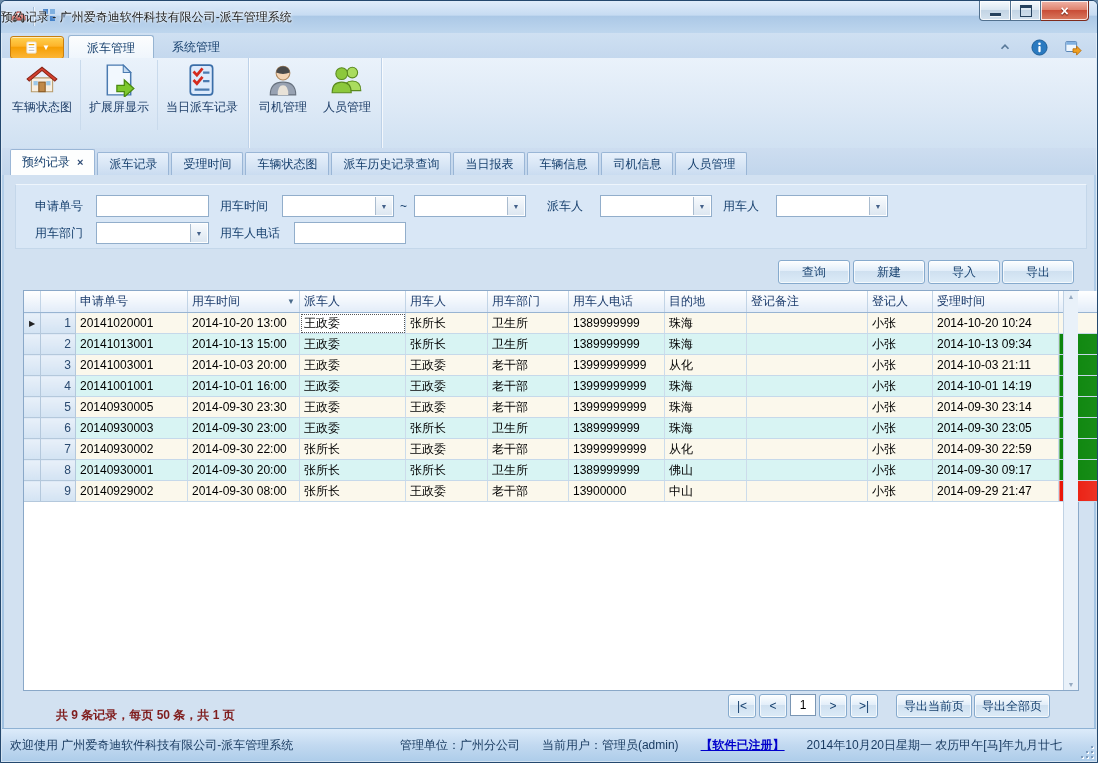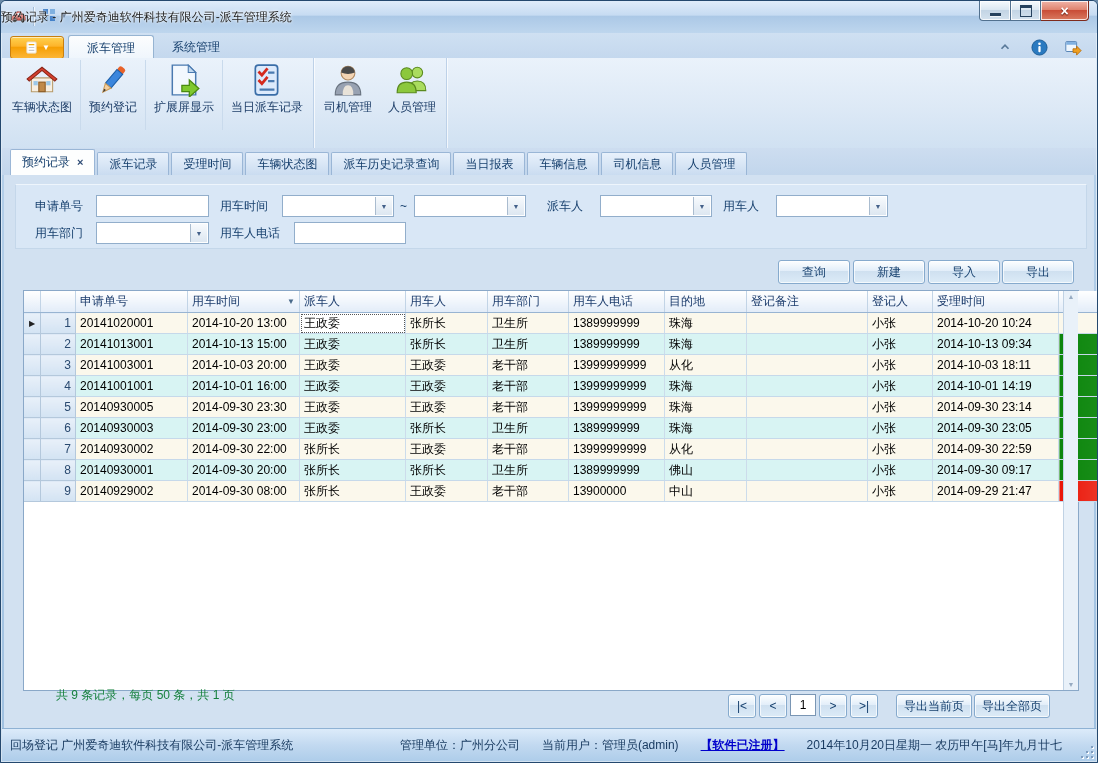--- a/index.html
+++ b/index.html
@@ -109,21 +109,21 @@
   .c-fill{border-right:none;}
   tbody tr td.st-green{background:linear-gradient(90deg,#0c850c 0%,#1d901d 50%,#a8d6a8 82%,#e2f3e2 100%);}
   tbody tr td.st-red{background:linear-gradient(90deg,#ea1408 0%,#ee4334 50%,#f2b4ac 82%,#f8ded8 100%);}
   tbody tr td.cf-focus{background:#fff;outline:1px dotted #555;outline-offset:-2px;}
   .sortind{position:absolute;right:4px;top:6px;font-size:8px;color:#4a6a8a;}
   .vscroll{position:absolute;right:0;top:0;bottom:0;width:15px;background:#e9f1f9;
            border-left:1px solid #c0d2e4;display:flex;flex-direction:column;justify-content:space-between;
            align-items:center;padding:2px 0;box-sizing:border-box;}
   .varrow{font-size:7px;color:#97abc2;}
   
-  .count{position:absolute;left:52px;top:512px;color:#15803d;}
+  .count{position:absolute;left:52px;top:532px;color:#7f1d1d;font-weight:bold;}
   .pgbtn{width:26px;}
   .pginput{position:absolute;top:519px;width:24px;height:20px;border:1px solid #7a96b4;background:#fff;
            text-align:center;font:inherit;padding:0;box-sizing:content-box;}
   
   .statusbar{position:absolute;left:1px;right:1px;bottom:1px;height:32px;
              background:linear-gradient(#dcebfa,#c2d9f0 50%,#aecdea);border-top:1px solid #8fb2d4;
              display:flex;align-items:center;color:#16385e;}
   .sb-welcome{margin-left:8px;}
   .sb-right{margin-left:auto;display:flex;align-items:center;gap:22px;margin-right:34px;}
   .sb-link{color:#0000cc;font-weight:bold;text-decoration:underline;cursor:default;}
@@ -214,31 +214,20 @@
             <span class="ricon"><svg viewBox="0 0 32 32" width="100%" height="100%">
                 <path d="M6 14h20v13H6z" fill="#f7efe2" stroke="#b89a6a"></path>
                 <rect x="13" y="18" width="6" height="9" fill="#c08a4a" stroke="#8a5a24"></rect>
                 <rect x="8" y="17" width="4" height="4" fill="#9cc8e8"></rect>
                 <rect x="20" y="17" width="4" height="4" fill="#9cc8e8"></rect>
                 <path d="M2 15L16 4l14 11-2 2L16 7 4 17z" fill="#d6402e" stroke="#8a2416"></path>
               </svg></span>
             <span class="rlabel">车辆状态图</span>
           </div>
 
-          <div class="rbtn">
-            <span class="ricon"><svg viewBox="0 0 32 32" width="100%" height="100%">
-                <g transform="rotate(40 16 16)">
-                  <rect x="12.5" y="1" width="7" height="6" rx="2" fill="#e8622a"></rect>
-                  <rect x="12.5" y="6" width="7" height="17" fill="#3b86dd" stroke="#1d5fa8"></rect>
-                  <path d="M12.5 23L16 31l3.5-8z" fill="#f3cf9e" stroke="#c89a5a"></path>
-                  <path d="M15 27.5L16 31l1-3.5z" fill="#333"></path>
-                </g>
-              </svg></span>
-            <span class="rlabel">预约登记</span>
-          </div>
 
 
 
 
           <div class="rbtn">
             <span class="ricon"><svg viewBox="0 0 32 32" width="100%" height="100%">
                 <path d="M5 2h15l7 7v21H5z" fill="#f2f8fe" stroke="#4a7ab0" stroke-width="1.4"></path>
                 <path d="M20 2v7h7z" fill="#c2d9f0" stroke="#4a7ab0"></path>
                 <path d="M14 21h7v-5l9 8-9 8v-5h-7z" fill="#7ec82e" stroke="#4a8a10" stroke-width="1.2"></path>
               </svg></span>
@@ -441,21 +430,21 @@
               <td class="c-num">3</td>
               <td class="c-order">20141003001</td>
               <td class="c-time">2014-10-03 20:00</td>
               <td class="c-disp">王政委</td>
               <td class="c-user">王政委</td>
               <td class="c-dept">老干部</td>
               <td class="c-phone">13999999999</td>
               <td class="c-dest">从化</td>
               <td class="c-remark"></td>
               <td class="c-reg">小张</td>
-              <td class="c-accept">2014-10-03 18:11</td>
+              <td class="c-accept">2014-10-03 21:11</td>
               <td class="c-status st-green">已回场</td>
               <td class="c-fill"></td>
             </tr>
 
             <tr>
               <td class="c-sel"></td>
               <td class="c-num">4</td>
               <td class="c-order">20141001001</td>
               <td class="c-time">2014-10-01 16:00</td>
               <td class="c-disp">王政委</td>
@@ -568,21 +557,21 @@
     <div class="btn pgbtn" style="left:724px;top:519px">|&lt;</div>
     <div class="btn pgbtn" style="left:755px;top:519px">&lt;</div>
     <input class="pginput" style="left: 786px;" value="1">
     <div class="btn pgbtn" style="left:815px;top:519px">&gt;</div>
     <div class="btn pgbtn" style="left:846px;top:519px">&gt;|</div>
     <div class="btn" style="left:892px;top:519px;width:74px">导出当前页</div>
     <div class="btn" style="left:970px;top:519px;width:74px">导出全部页</div>
   </div>
 
   <div class="statusbar">
-    <span class="sb-welcome">回场登记 广州爱奇迪软件科技有限公司-派车管理系统</span>
+    <span class="sb-welcome">欢迎使用 广州爱奇迪软件科技有限公司-派车管理系统</span>
     <span class="sb-right">
       <span>管理单位：广州分公司</span>
       <span>当前用户：管理员(admin)</span>
       <span class="sb-link">【软件已注册】</span>
       <span>2014年10月20日星期一 农历甲午[马]年九月廿七</span>
     </span>
     <span class="grip">
         <i></i>
         <i></i>
         <i></i>

